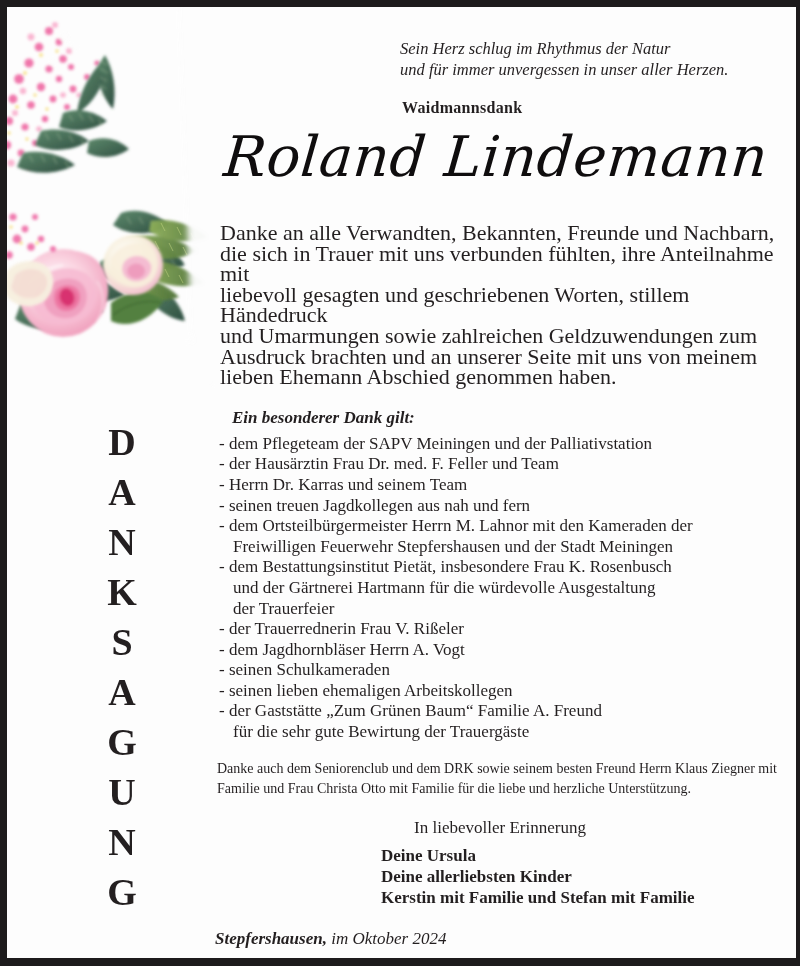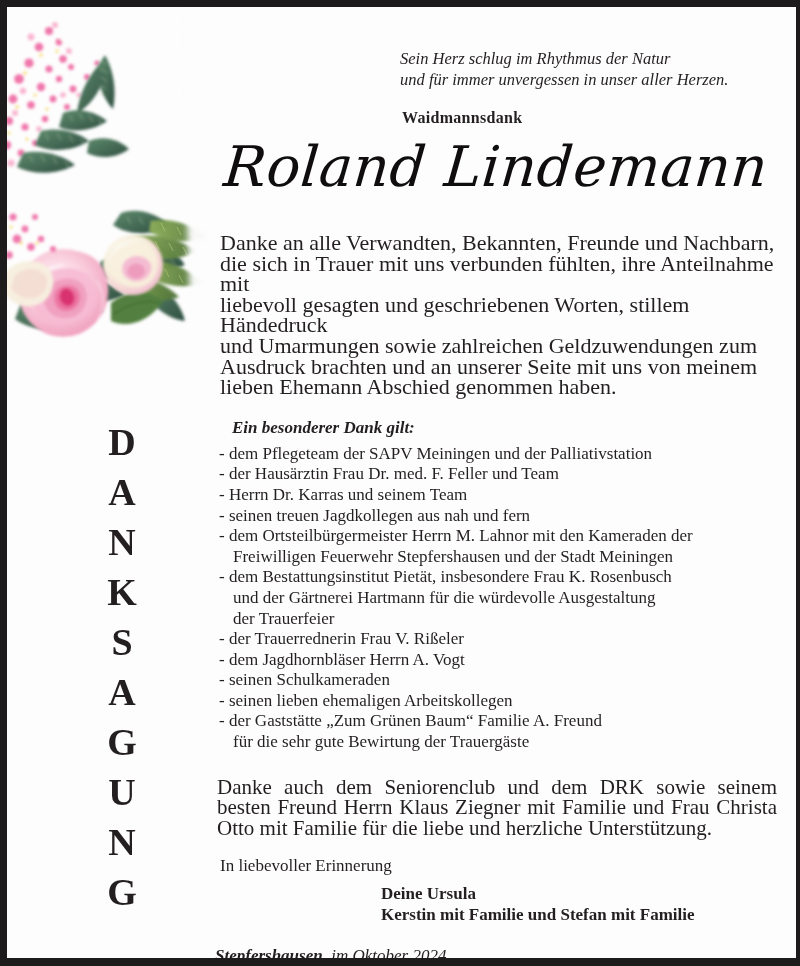--- a/index.html
+++ b/index.html
@@ -61,21 +61,21 @@
     line-height: 50px;
     color: #231f20;
     letter-spacing: 0;
   }
   .vertical-title span { display: block; }
 
   
   .content {
     position: absolute;
     left: 205px;
-    top: 10px;
+    top: 0;
     width: 568px;
     color: #231f20;
   }
 
   .verse {
     margin-top: 31px;
     margin-left: 188px;
     font-style: italic;
     font-size: 16.5px;
     line-height: 21px;
@@ -134,33 +134,33 @@
     font-size: 17px;
     line-height: 20.6px;
   }
   .thanks-list li {
     padding-left: 14px;
     text-indent: -14px;
     white-space: pre-line;
   }
 
   .closing {
-    margin-top: 24px;
+    margin-top: 16px;
     margin-left: 5px;
     width: 560px;
-    font-size: 21px;
+    font-size: 14px;
     line-height: 20.6px;
     text-align: justify;
     text-align-last: left;
   }
 
   .remembrance {
     margin-top: 18px;
     margin-left: 8px;
-    text-align: left;
+    text-align: center;
     font-size: 17px;
   }
 
   .signers {
     margin-top: 7px;
     margin-left: 169px;
     font-weight: bold;
     font-size: 17px;
     line-height: 21px;
   }
@@ -420,20 +420,21 @@
         <li>- der Gaststätte „Zum Grünen Baum“ Familie A. Freund
 für die sehr gute Bewirtung der Trauergäste</li>
       </ul>
 
       <div class="closing">Danke auch dem Seniorenclub und dem DRK sowie seinem besten Freund Herrn Klaus Ziegner mit Familie und Frau Christa Otto mit Familie für die liebe und herzliche Unterstützung.</div>
 
       <div class="remembrance">In liebevoller Erinnerung</div>
 
       <div class="signers">
         <div>Deine Ursula</div>
+        <div>Deine allerliebsten Kinder</div>
         <div>Kerstin mit Familie und Stefan mit Familie</div>
       </div>
 
       <div class="place-date">
         <span class="place">Stepfershausen,</span><span> im Oktober 2024</span>
       </div>
 
     </div>
   </div>
 </div>

